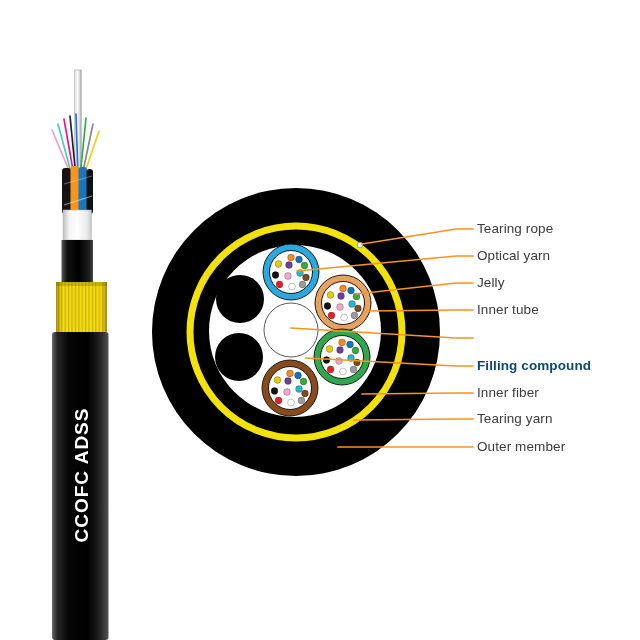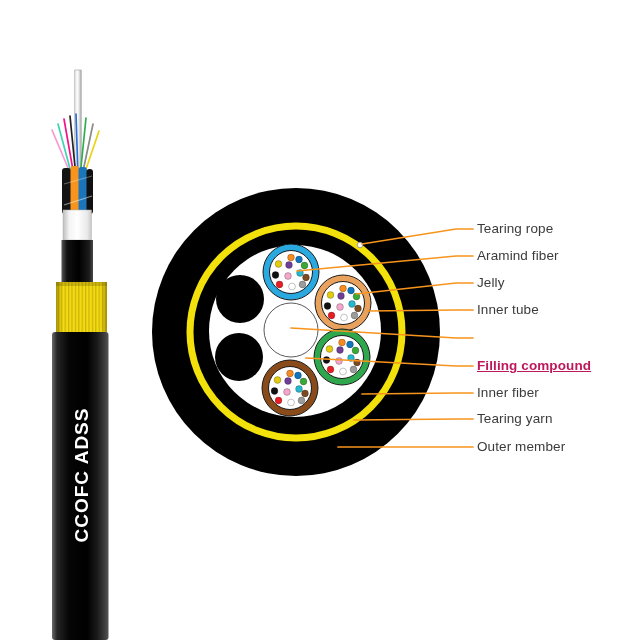--- a/index.html
+++ b/index.html
@@ -6,21 +6,21 @@
   .canvas{
     position:relative;width:640px;height:640px;background:#ffffff;overflow:hidden;
     font-family:"Liberation Sans", sans-serif;
   }
   .diagram-svg{position:absolute;left:0;top:0;}
   .callouts{position:absolute;left:0;top:0;width:563px;height:640px;pointer-events:none;}
   .callout{
     position:absolute;left:477px;height:16px;line-height:16px;
     font-size:13.5px;color:#3b3b3b;white-space:nowrap;letter-spacing:.1px;
   }
-  .callout.em{font-weight:700;color:#be185d;text-decoration:underline;}
+  .callout.em{font-weight:700;color:#0c4a6e;}
 </style>
 </head>
 <body>
 
 <div class="canvas">
 
   <svg class="diagram-svg" width="640" height="640" viewBox="0 0 640 640">
     <defs>
       <linearGradient id="rodGrad" x1="0" y1="0" x2="1" y2="0">
         <stop offset="0" stop-color="#e9e9e9"></stop>
@@ -187,21 +187,21 @@
       <polyline points="291,328 456,338 473,338"></polyline>
       <polyline points="306,358 456,366 473,366"></polyline>
       <polyline points="362,394 456,393 473,393"></polyline>
       <polyline points="354,420 456,419 473,419"></polyline>
       <polyline points="338,447 456,447 473,447"></polyline>
     </g>
   </svg>
 
   <div class="callouts">
     <div class="callout" style="top:221px">Tearing rope</div>
-    <div class="callout" style="top:248px">Aramind fiber</div>
+    <div class="callout" style="top:248px">Optical yarn</div>
     <div class="callout" style="top:275px">Jelly</div>
     <div class="callout" style="top:302px">Inner tube</div>
     <div class="callout em" style="top:358px">Filling compound</div>
     <div class="callout" style="top:385px">Inner fiber</div>
     <div class="callout" style="top:411px">Tearing yarn</div>
     <div class="callout" style="top:439px">Outer member</div>
   </div>
 </div>
 
 </body></html>

